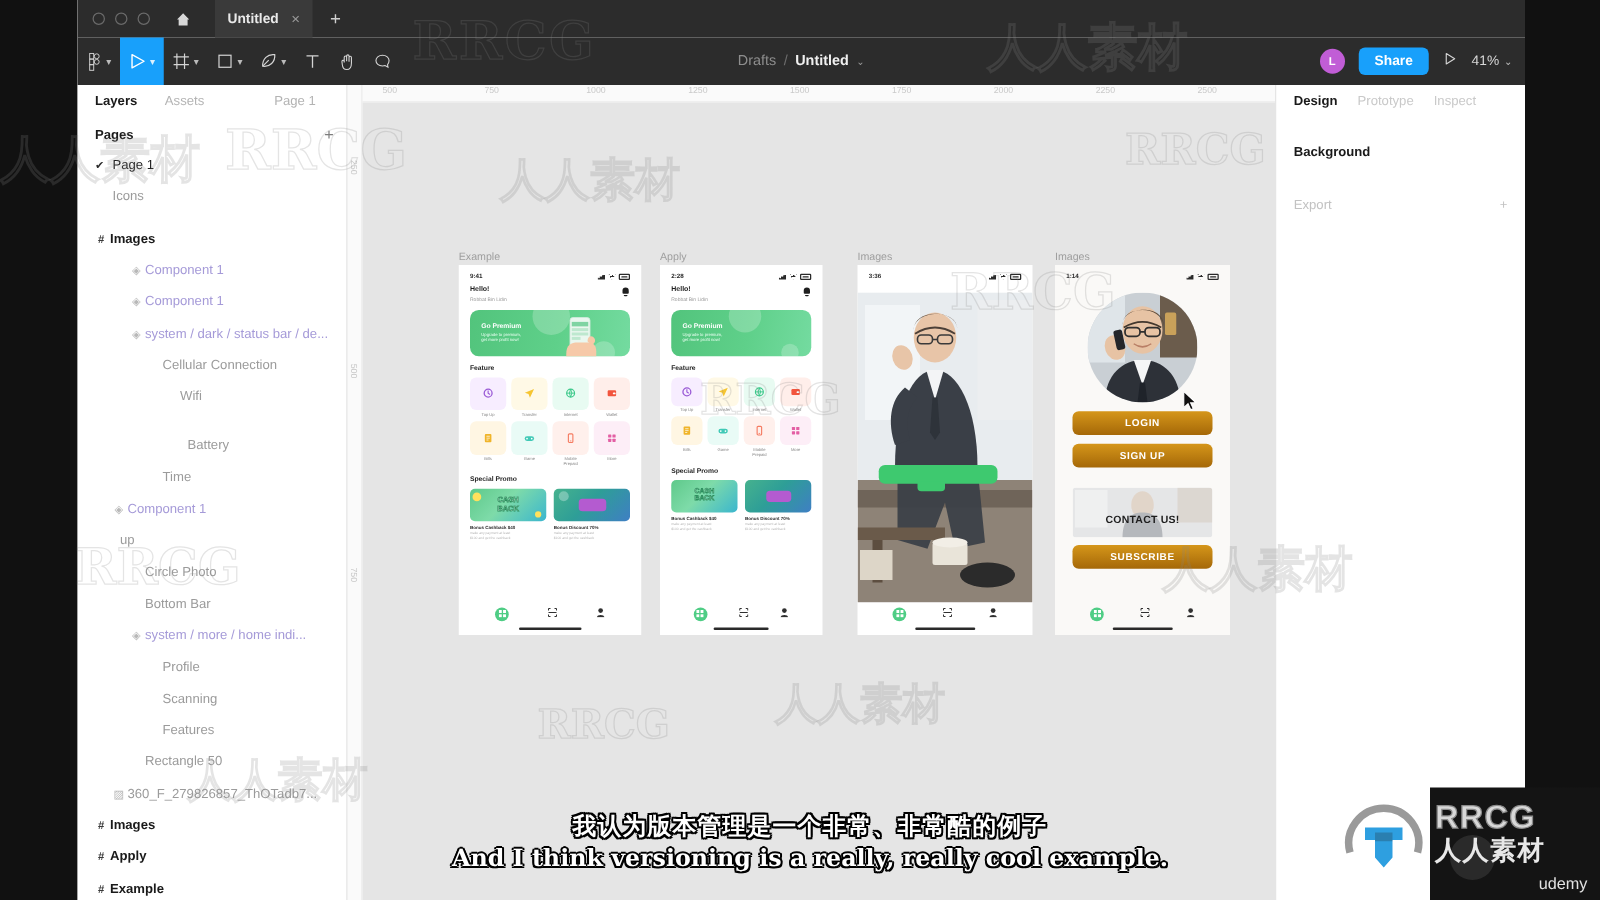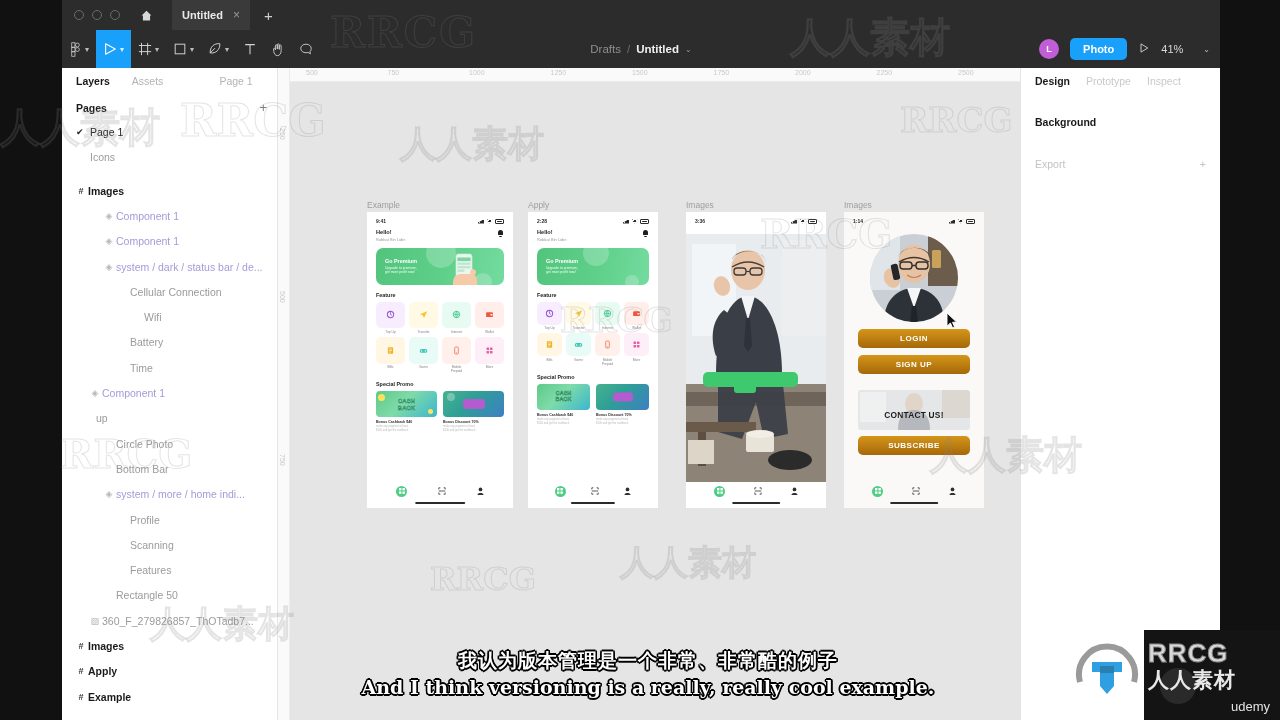--- a/index.html
+++ b/index.html
@@ -65,21 +65,21 @@
   .avatar {
     width:20px; height:20px; border-radius:50%;
     background:#c15dd6; color:#fff; font-size:9px; font-weight:bold;
     display:flex; align-items:center; justify-content:center;
   }
   .share-btn {
     background:#18a0fb; color:#fff; font-size:11px; font-weight:bold;
     border-radius:5px; padding:5px 13px;
   }
   .play-ic { color:#d5d5d5; }
-  .zoomlbl { color:#d8d8d8; font-size:11px; display:flex; align-items:center; gap:20px;}
+  .zoomlbl { color:#d8d8d8; font-size:11px; display:flex; align-items:center; gap:4px;}
 
   
   .fig-body { position:absolute; left:0; top:68px; width:100%; bottom:0; }
 
   .left-panel {
     position:absolute; left:0; top:0; width:216px; height:100%;
     background:#fff; border-right:1px solid #e5e5e5; z-index:5;
   }
   .lp-tabs { display:flex; align-items:center; height:26px; padding:0 14px; gap:22px; font-size:10.5px; }
   .lp-tabs .on { color:#1a1a1a; font-weight:bold; }
@@ -354,21 +354,21 @@
 
     <div class="doc-title">
       <span class="drafts">Drafts</span>
       <span class="slash">/</span>
       <span class="name">Untitled</span>
       <span class="cv">⌄</span>
     </div>
 
     <div class="tb-right">
       <div class="avatar">L</div>
-      <div class="share-btn">Photo</div>
+      <div class="share-btn">Share</div>
       <div class="play-ic">
         <svg width="12" height="12" viewBox="0 0 16 16">
             <path d="M4 2.5 L13 8 L4 13.5 Z" fill="none" stroke="#d5d5d5" stroke-width="1.2" stroke-linejoin="round"></path>
           </svg>
       </div>
       <div class="zoomlbl">
         <span>41%</span>
         <span class="caret">⌄</span>
       </div>
     </div>
@@ -416,21 +416,21 @@
               <span>system / dark / status bar / de...</span>
             </div>
             <div class="lay-row" style="padding-left: 54px;">
               <span class="ic"></span>
               <span>Cellular Connection</span>
             </div>
             <div class="lay-row" style="padding-left: 68px;">
               <span class="ic"></span>
               <span>Wifi</span>
             </div>
-            <div class="lay-row" style="padding-left: 54px;">
+            <div class="lay-row" style="padding-left: 74px; margin-top: 14px;">
               <span class="ic"></span>
               <span>Battery</span>
             </div>
             <div class="lay-row" style="padding-left: 54px;">
               <span class="ic"></span>
               <span>Time</span>
             </div>
             <div class="lay-row comp" style="padding-left: 26px;">
               <span class="ic">◈</span>
               <span>Component 1</span>

